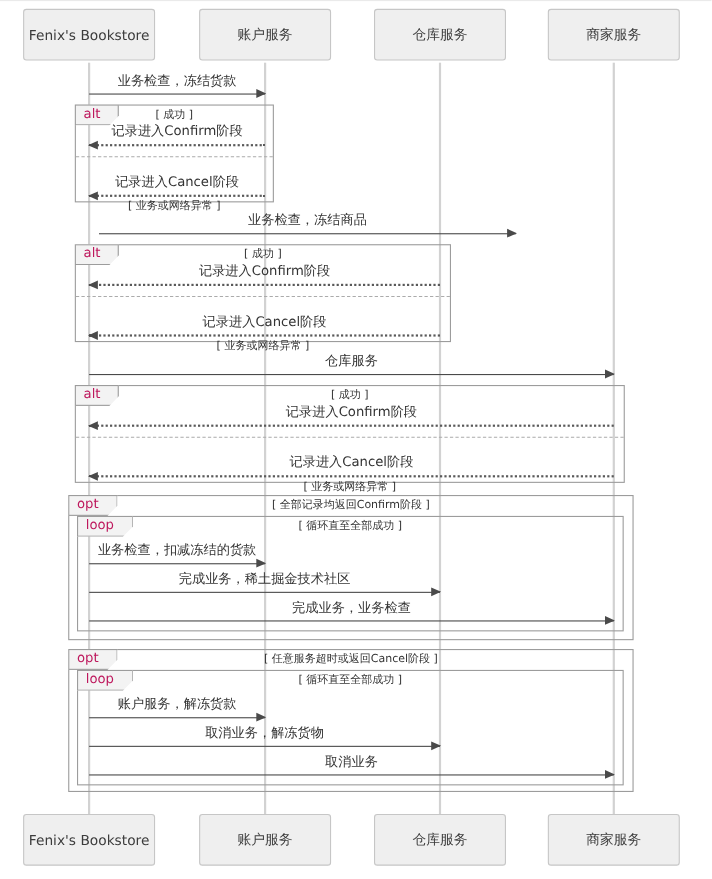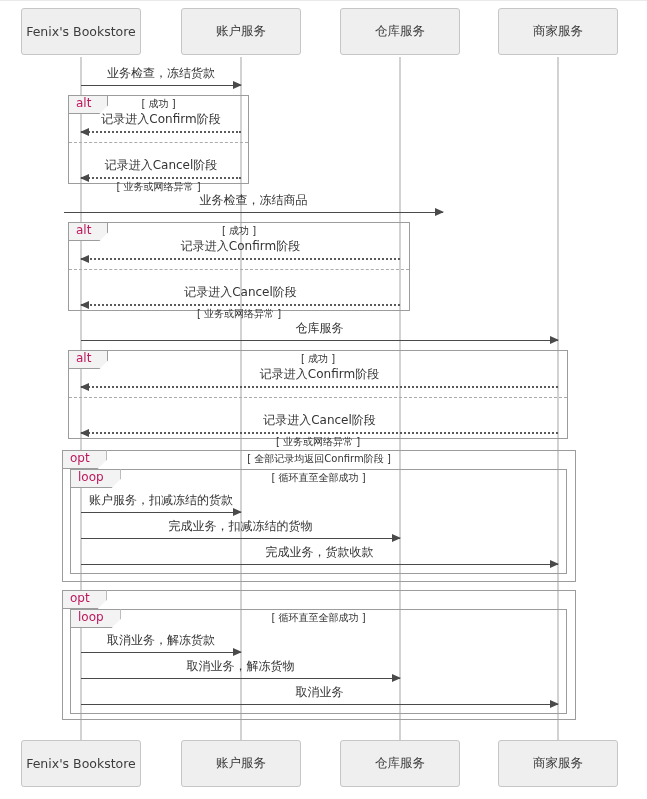--- a/index.html
+++ b/index.html
@@ -106,21 +106,21 @@
   </div>
   <div class="msg ret" style="left:81px;top:110px;width:160px">
     <div class="msg-label">记录进入Confirm阶段</div>
     <div class="msg-line"></div>
   </div>
   <div class="msg ret" style="left:81px;top:156px;width:160px">
     <div class="msg-label">记录进入Cancel阶段</div>
     <div class="msg-line"></div>
   </div>
 
-  <div class="msg" style="left:64px;top:191px;width:379px">
+  <div class="msg" style="left:90px;top:191px;width:379px">
     <div class="msg-label">业务检查，冻结商品</div>
     <div class="msg-line"></div>
   </div>
 
   <div class="frag" style="left:68px;top:221px;width:342px;height:89px">
     <div class="frag-tab">alt</div>
     <div class="frag-guard">[ 成功 ]</div>
     <div class="frag-divider"></div>
     <div class="frag-guard second">[ 业务或网络异常 ]</div>
   </div>
@@ -155,41 +155,42 @@
 
   <div class="frag" style="left:62px;top:449px;width:514px;height:132px">
     <div class="frag-tab">opt</div>
     <div class="frag-guard">[ 全部记录均返回Confirm阶段 ]</div>
   </div>
   <div class="frag" style="left:70px;top:468px;width:497px;height:105px">
     <div class="frag-tab">loop</div>
     <div class="frag-guard">[ 循环直至全部成功 ]</div>
   </div>
   <div class="msg" style="left:81px;top:491px;width:160px">
-    <div class="msg-label">账户服务，扣减冻结的货款</div>
+    <div class="msg-label">业务检查，扣减冻结的货款</div>
     <div class="msg-line"></div>
   </div>
   <div class="msg" style="left:81px;top:517px;width:319px">
-    <div class="msg-label">完成业务，扣减冻结的货物</div>
+    <div class="msg-label">完成业务，稀土掘金技术社区</div>
     <div class="msg-line"></div>
   </div>
   <div class="msg" style="left:81px;top:543px;width:477px">
-    <div class="msg-label">完成业务，货款收款</div>
+    <div class="msg-label">完成业务，业务检查</div>
     <div class="msg-line"></div>
   </div>
 
   <div class="frag" style="left:62px;top:589px;width:514px;height:130px">
     <div class="frag-tab">opt</div>
+    <div class="frag-guard">[ 任意服务超时或返回Cancel阶段 ]</div>
   </div>
   <div class="frag" style="left:70px;top:608px;width:497px;height:105px">
     <div class="frag-tab">loop</div>
     <div class="frag-guard">[ 循环直至全部成功 ]</div>
   </div>
   <div class="msg" style="left:81px;top:631px;width:160px">
-    <div class="msg-label">取消业务，解冻货款</div>
+    <div class="msg-label">账户服务，解冻货款</div>
     <div class="msg-line"></div>
   </div>
   <div class="msg" style="left:81px;top:657px;width:319px">
     <div class="msg-label">取消业务，解冻货物</div>
     <div class="msg-line"></div>
   </div>
   <div class="msg" style="left:81px;top:683px;width:477px">
     <div class="msg-label">取消业务</div>
     <div class="msg-line"></div>
   </div>

